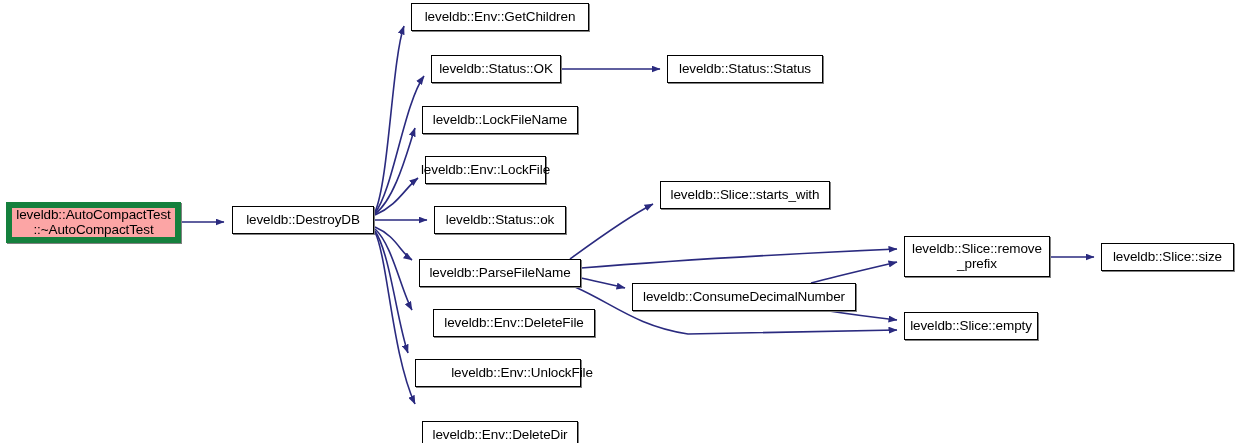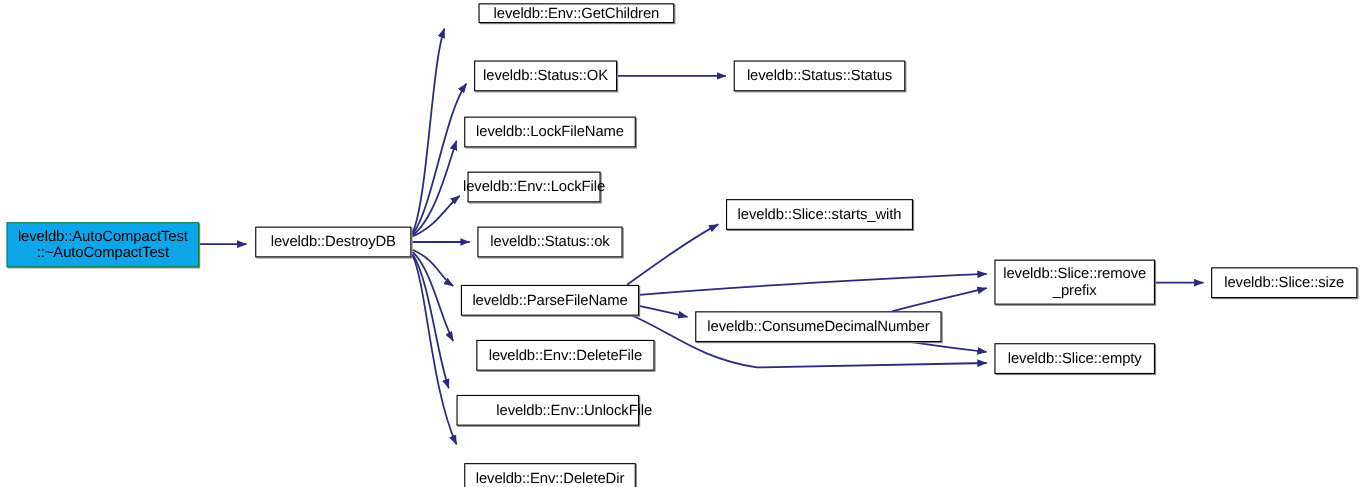--- a/index.html
+++ b/index.html
@@ -34,22 +34,22 @@
     justify-content: center;
     text-align: center;
     color: #000000;
     font-size: 13.5px;
     line-height: 14.5px;
     letter-spacing: -0.1px;
     white-space: pre-line;
     z-index: 2;
   }
   .node.root {
-    background: #0ea5e9;
-    border: 1px solid #15803d;
+    background: #fca5a5;
+    border: 6px solid #15803d;
   }
   .node .node-label {
     display: block;
     padding: 0 5px;
   }
 </style>
 </head>
 <body>
 
 <div id="graph-root">
@@ -77,30 +77,30 @@
         <path d="M575,287 C612,303 636,326 688,334 L897,330" fill="none" stroke="#2a2a7f" stroke-width="1.6" marker-end="url(#arrowhead)"></path>
         <path d="M811,283 C841,275 872,268 897,262" fill="none" stroke="#2a2a7f" stroke-width="1.6" marker-end="url(#arrowhead)"></path>
         <path d="M829,311 C855,315 880,318 897,320" fill="none" stroke="#2a2a7f" stroke-width="1.6" marker-end="url(#arrowhead)"></path>
         <path d="M1050,257 L1094,257" fill="none" stroke="#2a2a7f" stroke-width="1.6" marker-end="url(#arrowhead)"></path>
       </g>
   </svg>
   <div id="nodes-group">
       <div class="node root" style="left: 6px; top: 202px; width: 175px; height: 41px;"><span class="node-label">leveldb::AutoCompactTest
 ::~AutoCompactTest</span></div>
       <div class="node" style="left: 232px; top: 206px; width: 142px; height: 28px; justify-content: center;"><span class="node-label">leveldb::DestroyDB</span></div>
-      <div class="node" style="left: 411px; top: 3px; width: 178px; height: 18px; margin-left: 24px;"><span class="node-label">leveldb::Env::GetChildren</span></div>
+      <div class="node" style="left: 411px; top: 3px; width: 178px; height: 28px;"><span class="node-label">leveldb::Env::GetChildren</span></div>
       <div class="node" style="left: 431px; top: 55px; width: 130px; height: 28px;"><span class="node-label">leveldb::Status::OK</span></div>
       <div class="node" style="left: 667px; top: 55px; width: 156px; height: 28px;"><span class="node-label">leveldb::Status::Status</span></div>
       <div class="node" style="left: 422px; top: 106px; width: 156px; height: 28px;"><span class="node-label">leveldb::LockFileName</span></div>
       <div class="node" style="left: 425px; top: 156px; width: 121px; height: 28px;"><span class="node-label">leveldb::Env::LockFile</span></div>
       <div class="node" style="left: 434px; top: 206px; width: 132px; height: 28px;"><span class="node-label">leveldb::Status::ok</span></div>
       <div class="node" style="left: 419px; top: 259px; width: 162px; height: 28px;"><span class="node-label">leveldb::ParseFileName</span></div>
       <div class="node" style="left: 419px; top: 309px; width: 162px; height: 28px; margin-left: 14px;"><span class="node-label">leveldb::Env::DeleteFile</span></div>
       <div class="node" style="left: 415px; top: 359px; width: 166px; height: 28px; padding-left: 48px;"><span class="node-label">leveldb::Env::UnlockFile</span></div>
       <div class="node" style="left: 422px; top: 421px; width: 156px; height: 28px;"><span class="node-label">leveldb::Env::DeleteDir</span></div>
       <div class="node" style="left: 660px; top: 181px; width: 170px; height: 28px;"><span class="node-label">leveldb::Slice::starts_with</span></div>
       <div class="node" style="left: 632px; top: 283px; width: 224px; height: 28px;"><span class="node-label">leveldb::ConsumeDecimalNumber</span></div>
       <div class="node" style="left: 904px; top: 236px; width: 146px; height: 41px;"><span class="node-label">leveldb::Slice::remove
 _prefix</span></div>
-      <div class="node" style="left: 904px; top: 312px; width: 146px; height: 28px;"><span class="node-label">leveldb::Slice::empty</span></div>
+      <div class="node" style="left: 904px; top: 312px; width: 134px; height: 28px;"><span class="node-label">leveldb::Slice::empty</span></div>
       <div class="node" style="left: 1101px; top: 243px; width: 133px; height: 28px;"><span class="node-label">leveldb::Slice::size</span></div>
     </div>
 </div>
 
 </body></html>

